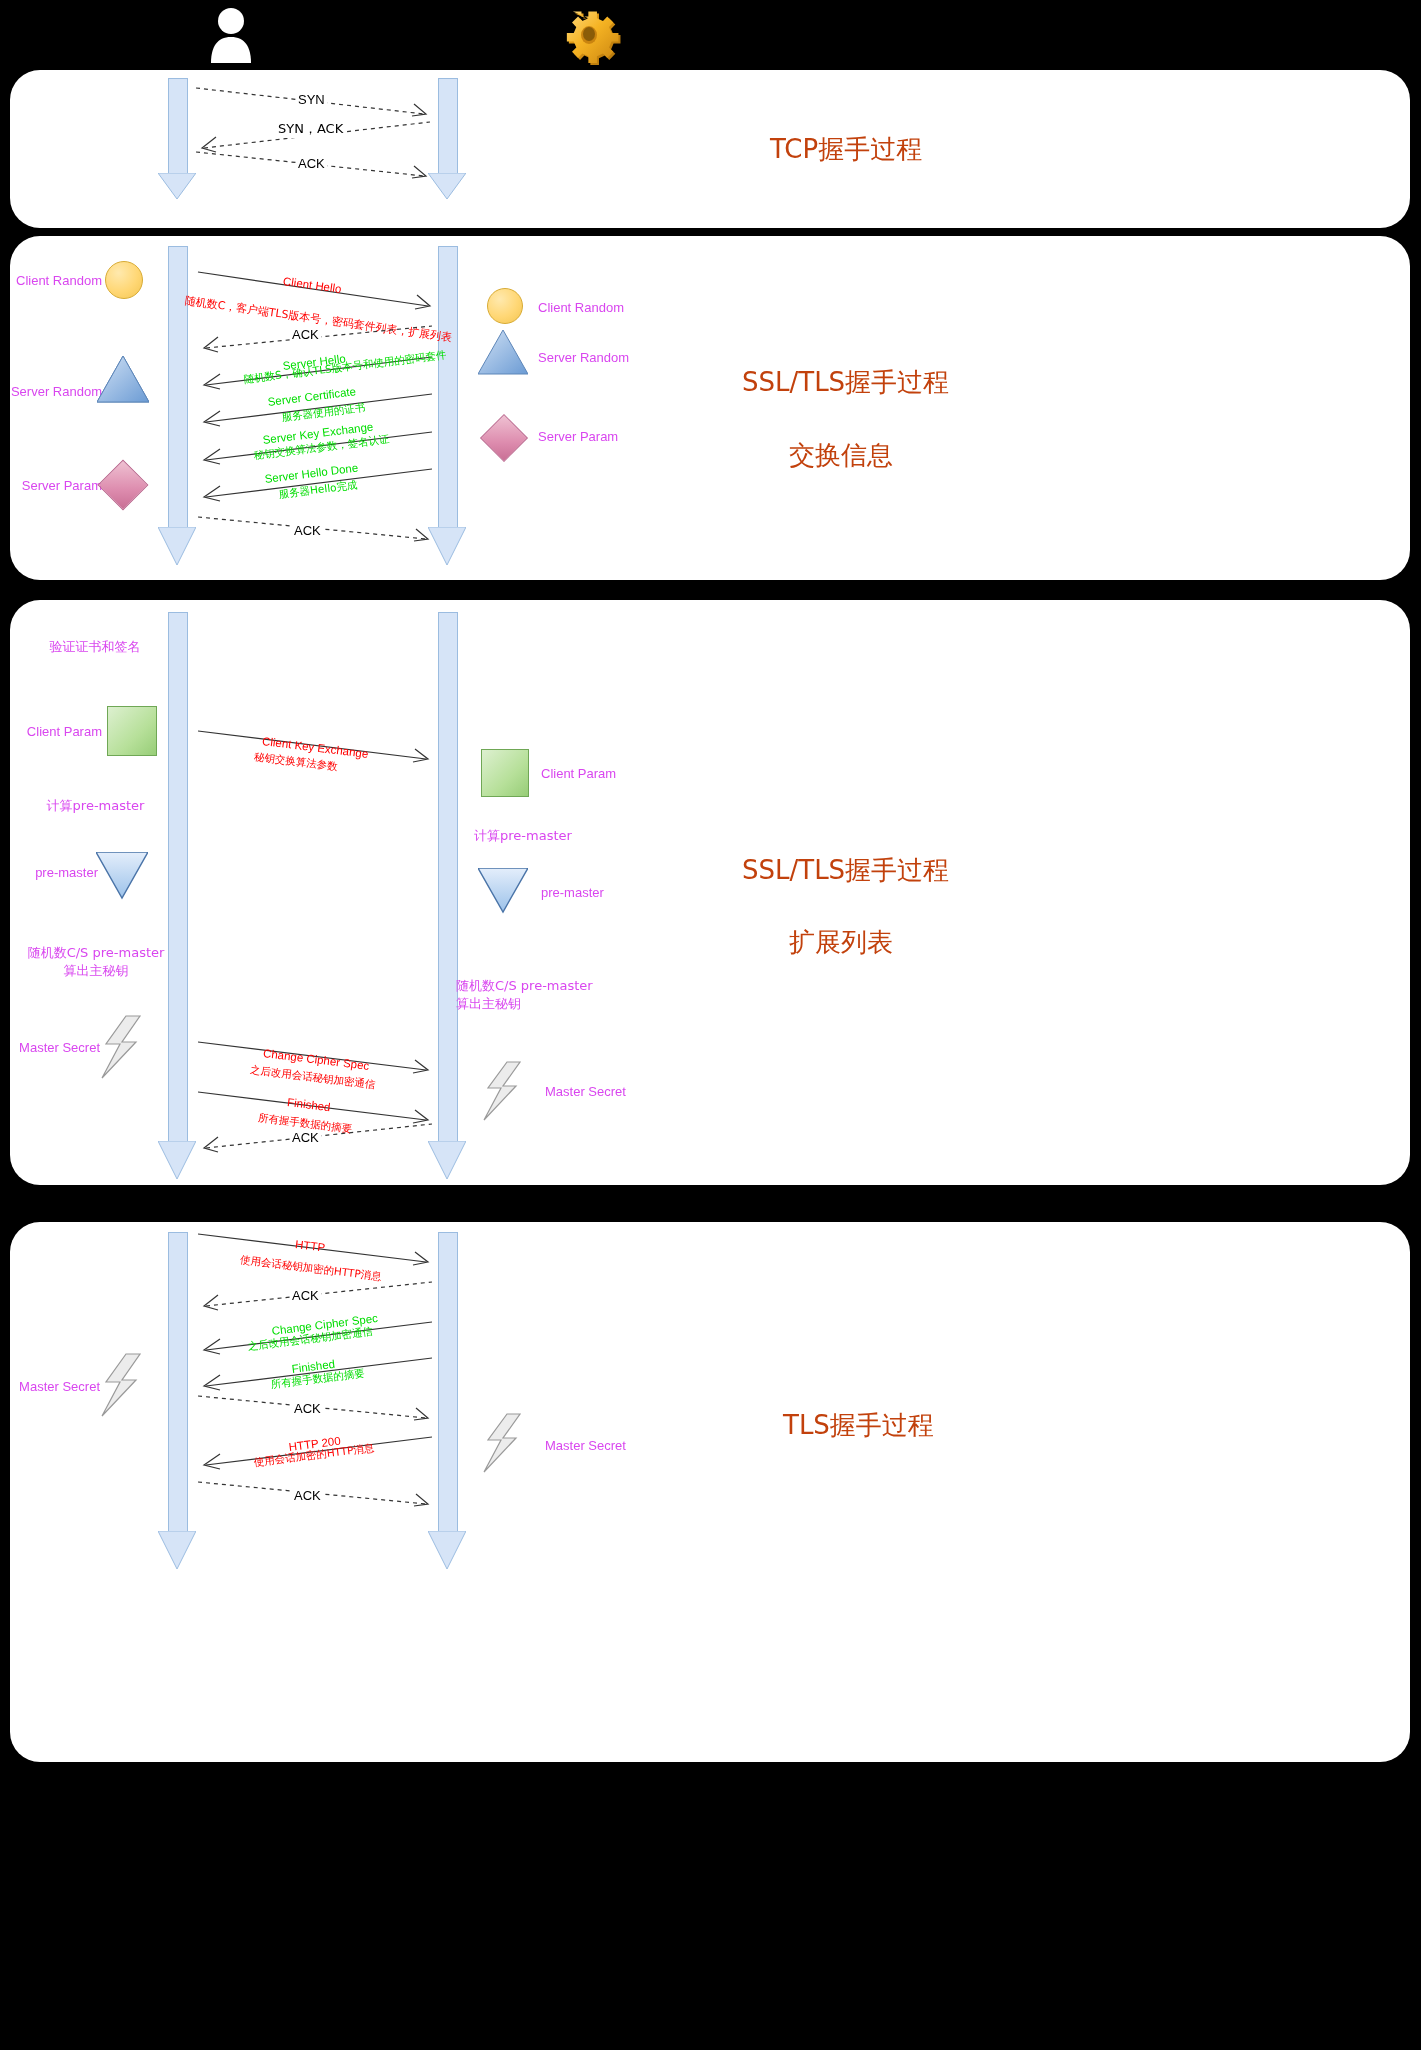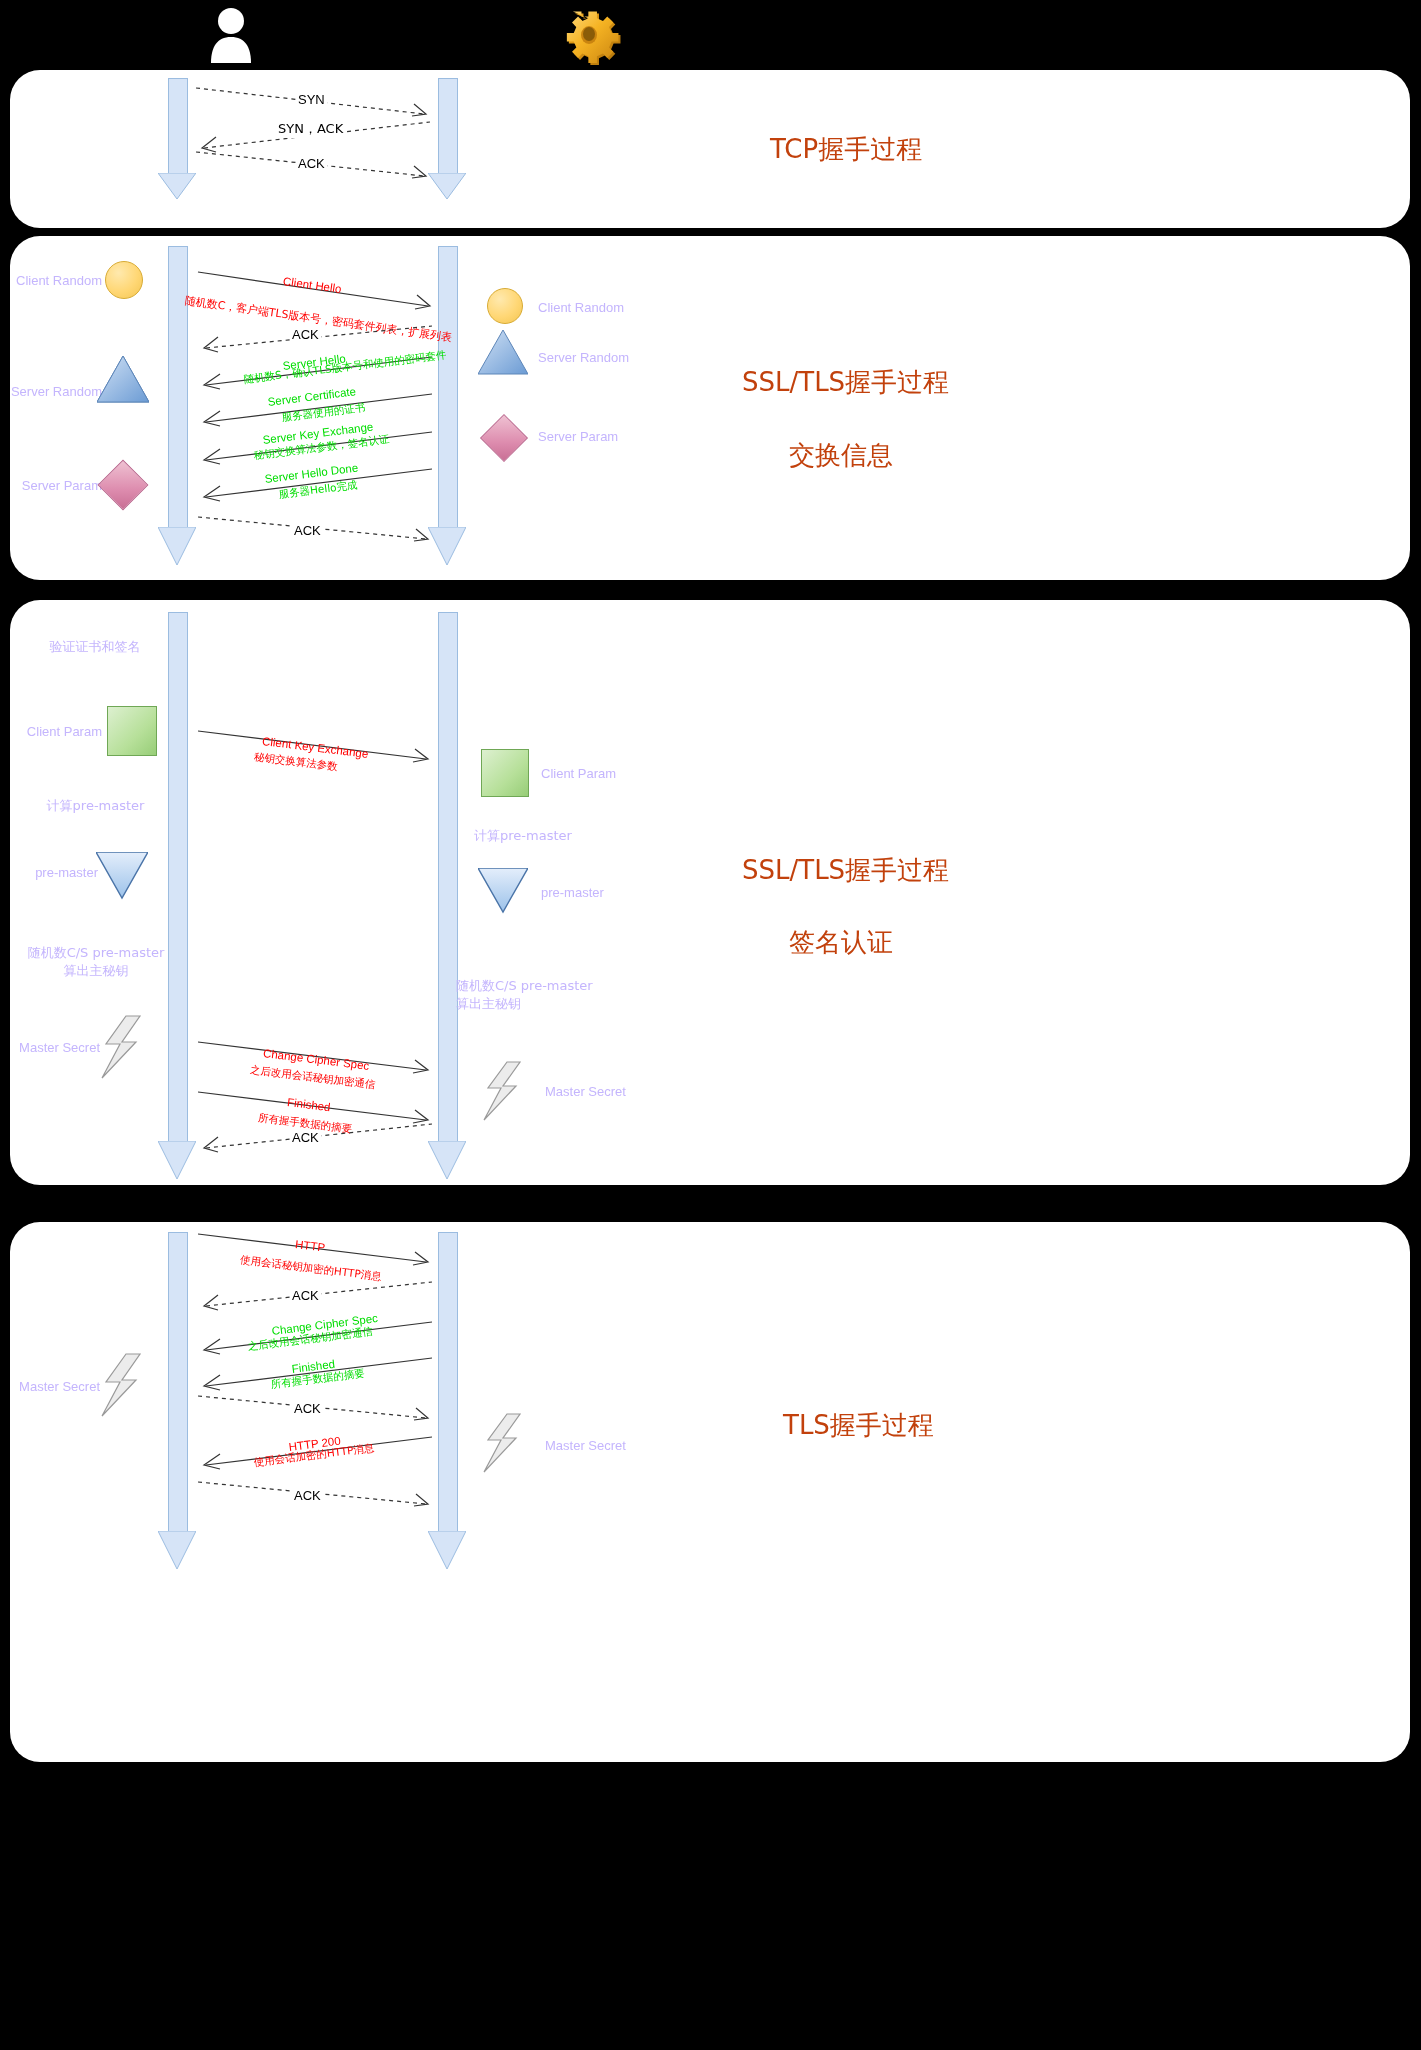--- a/index.html
+++ b/index.html
@@ -24,21 +24,21 @@
     border:1px solid #d8ab33;}
   .tri-shape{width:0;height:0;}
   .diamond-shape{
     background:linear-gradient(135deg,#efc1d2 0%,#dd8cae 60%,#c96f95 100%);
     border:1px solid #b9628a;transform:rotate(45deg);}
   .rect-shape{
     background:linear-gradient(135deg,#ddf0d0 0%,#b7e09a 60%,#97cd77 100%);
     border:1px solid #6fa755;}
 
   
-  .lbl{position:absolute;color:#c4b5fd;font-size:13px;line-height:1.35;white-space:nowrap;}
+  .lbl{position:absolute;color:#d946ef;font-size:13px;line-height:1.35;white-space:nowrap;}
   .lbl.c{text-align:center;}
   .lbl.r{text-align:right;}
   .cn{font-family:"DejaVu Sans","Liberation Sans",sans-serif;}
   .section-title{position:absolute;color:#c2410c;font-size:26px;white-space:nowrap;}
 
   
   .msg{position:absolute;}
   .msg svg{display:block;overflow:visible;}
   .msg-text{position:absolute;white-space:nowrap;font-size:11.5px;}
   .msg-text.red{color:#ff0000;}
@@ -332,21 +332,21 @@
 
   <div class="msg" style="left:198px;top:1124px;">
     <svg width="236" height="28">
       <line x1="8" y1="24" x2="234" y2="0" stroke="#333" stroke-width="1.2" stroke-dasharray="4,4"></line>
       <polyline points="20,13 6,24 20,28" fill="none" stroke="#333" stroke-width="1.2"></polyline>
     </svg>
   </div>
   <div class="msg-text black" style="left:290px;top:1130px;background:#fff;padding:0 2px;">ACK</div>
 
   <div class="section-title cn" style="left:742px;top:853px;">SSL/TLS握手过程</div>
-  <div class="section-title cn" style="left:789px;top:925px;">签名认证</div>
+  <div class="section-title cn" style="left:789px;top:925px;">扩展列表</div>
 
   <div class="panel" style="left:10px;top:1222px;width:1400px;height:540px;"></div>
 
   <div class="lifeline" style="left:168px;top:1232px;width:18px;height:300px;"></div>
   <div class="lifearrow" style="left:158px;top:1531px;">
     <svg width="38" height="40">
         <polygon points="0,0 38,0 19,38" fill="#d6e4f7" stroke="#9bbce0"></polygon>
       </svg>
   </div>
 

